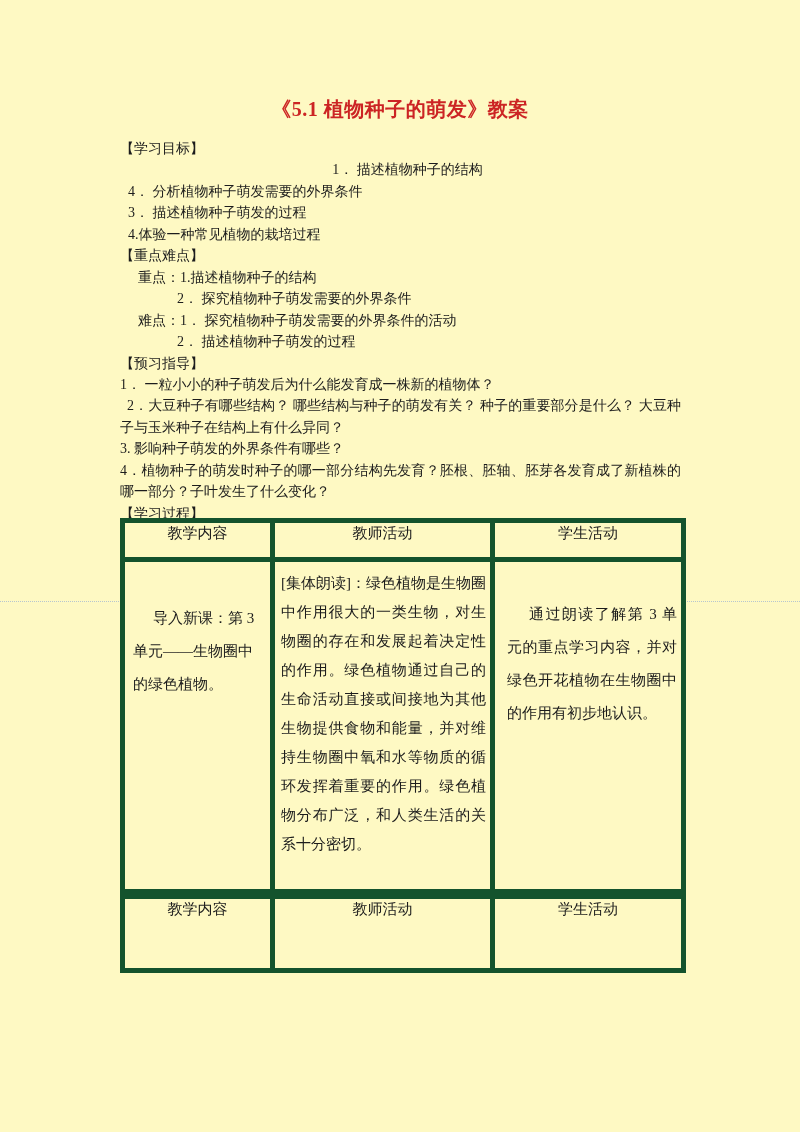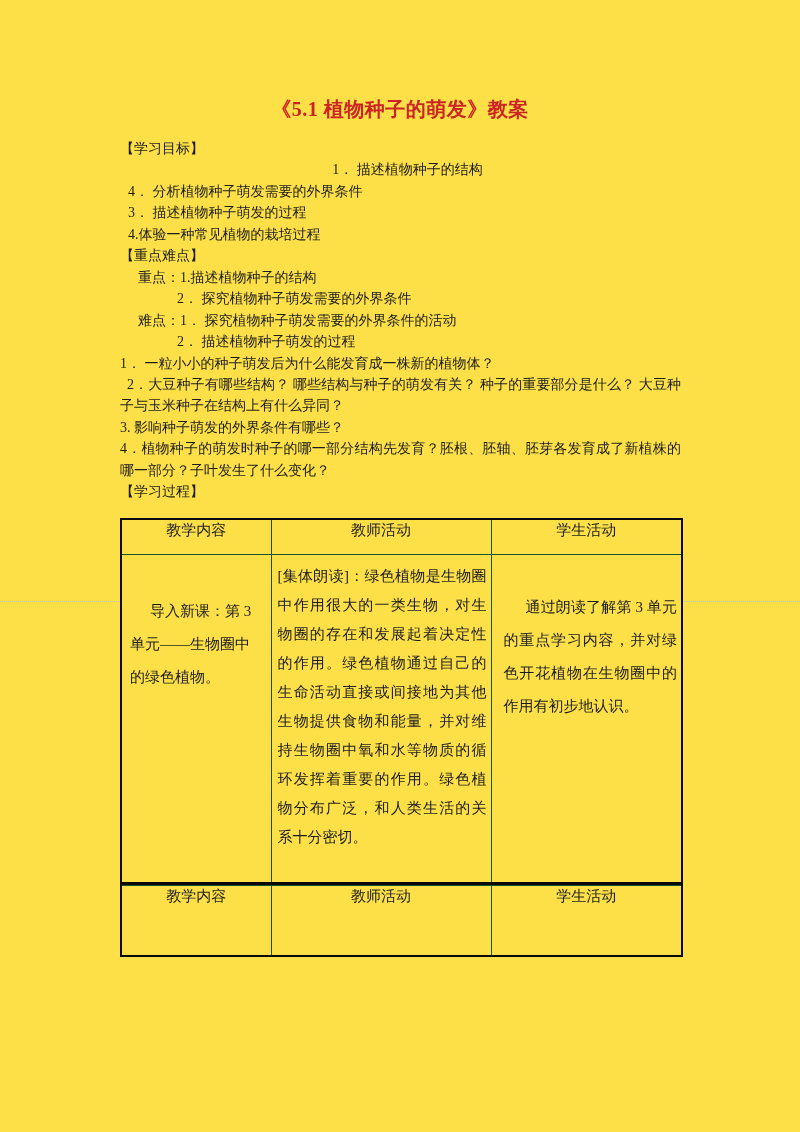--- a/index.html
+++ b/index.html
@@ -1,20 +1,20 @@
 <!DOCTYPE html>
 <html><head>
 <meta charset="utf-8">
 <style>
   html,body { margin:0; padding:0; background:#ffffff; }
   .page {
     position: relative;
     width: 800px;
     height: 1132px;
-    background: #fde047;
+    background: #fef9c3;
     font-family: "Liberation Serif", "DejaVu Serif", serif;
     color: #1c1c1c;
     overflow: hidden;
   }
   .title {
     position: absolute;
     top: 96px;
     left: 0;
     width: 100%;
     margin: 0;
@@ -40,21 +40,21 @@
   .ti7  { text-indent: 7px; }
 
   .tables { position: absolute; left: 120px; top: 518px; width: 561px; }
   table.ptable {
     border-collapse: collapse;
     table-layout: fixed;
     width: 561px;
     font-size: 15px;
     color: #1c1c1c;
   }
-  table.ptable td { border: 1px solid #14532d; vertical-align: top; word-break: break-all; }
+  table.ptable td { border: 5px solid #14532d; vertical-align: top; word-break: break-all; }
   table.t1 { border: 2px solid #0a0a0a; border-bottom: 3px solid #0a0a0a; }
   table.t2 { border: 2px solid #0a0a0a; border-top: none; }
   .col-content { width: 150px; }
   .col-teacher { width: 220px; }
   .col-student { width: 191px; }
 
   td.hdr { text-align: center; vertical-align: middle; height: 32px; font-weight: normal; }
   td.hdr2 { text-align: center; vertical-align: bottom; height: 60px; padding-bottom: 8px; font-weight: normal; }
 
   td.content1 { height: 287px; line-height: 33px; padding: 40px 8px 0 8px; text-indent: 20px; }
@@ -85,20 +85,21 @@
     <div class="ln pl8">4． 分析植物种子萌发需要的外界条件</div>
     <div class="ln pl8">3． 描述植物种子萌发的过程</div>
     <div class="ln pl8">4.体验一种常见植物的栽培过程</div>
 
     <div class="ln">【重点难点】</div>
     <div class="ln pl18">重点：1.描述植物种子的结构</div>
     <div class="ln pl57">2． 探究植物种子萌发需要的外界条件</div>
     <div class="ln pl18">难点：1． 探究植物种子萌发需要的外界条件的活动</div>
     <div class="ln pl57">2． 描述植物种子萌发的过程</div>
 
+    <div class="ln">【预习指导】</div>
     <div class="ln">1． 一粒小小的种子萌发后为什么能发育成一株新的植物体？</div>
     <div class="ln para ti7">2．大豆种子有哪些结构？ 哪些结构与种子的萌发有关？ 种子的重要部分是什么？ 大豆种子与玉米种子在结构上有什么异同？</div>
     <div class="ln">3. 影响种子萌发的外界条件有哪些？</div>
     <div class="ln para">4．植物种子的萌发时种子的哪一部分结构先发育？胚根、胚轴、胚芽各发育成了新植株的哪一部分？子叶发生了什么变化？</div>
 
     <div class="ln">【学习过程】</div>
   </div>
 
   <div class="tables">
 

